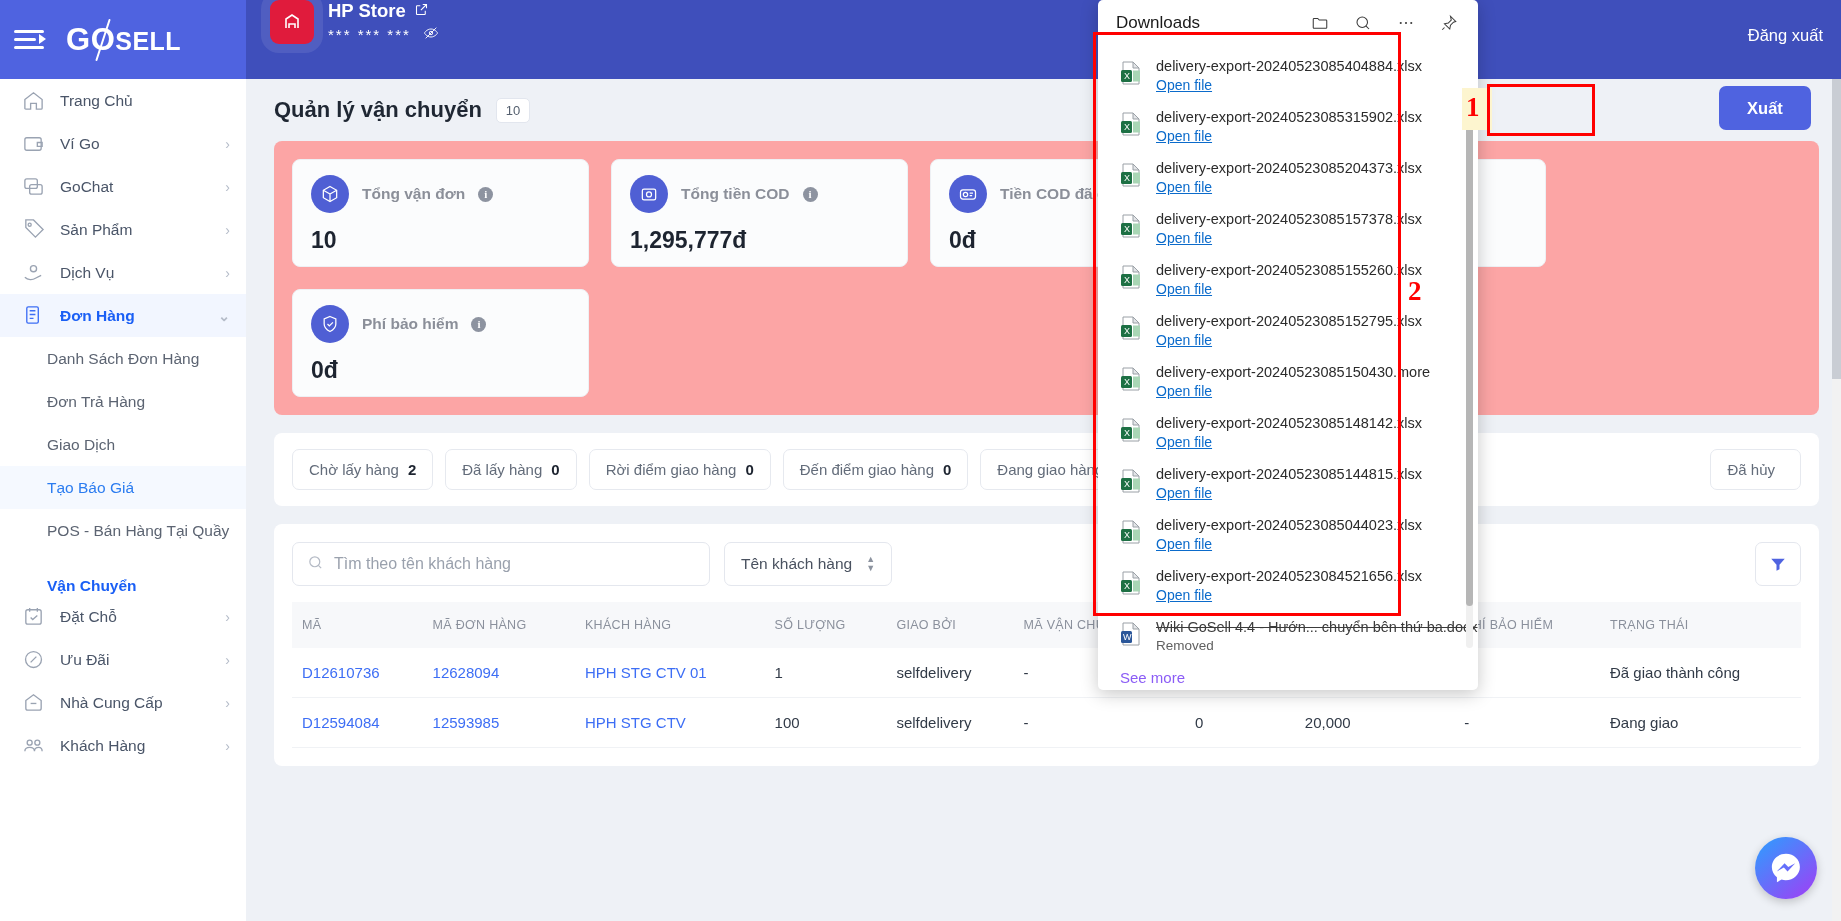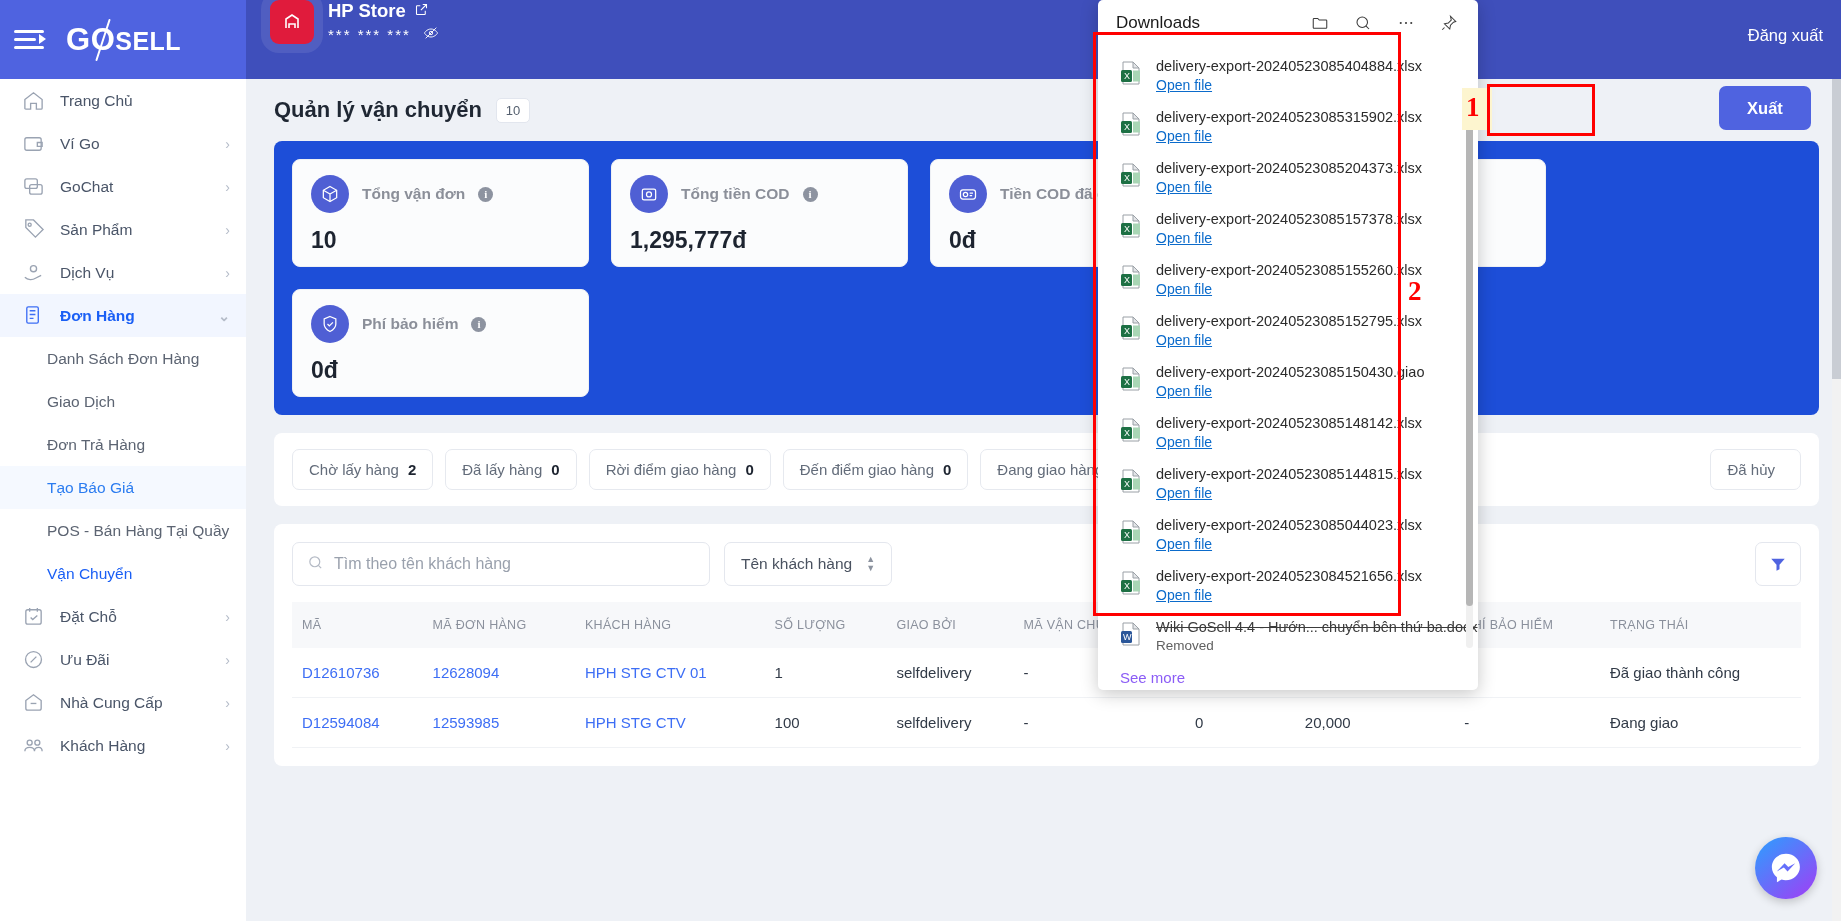--- a/index.html
+++ b/index.html
@@ -47,21 +47,21 @@
   .sb-item .ico svg { width: 23px; height: 23px; stroke: #9aa3b2; fill: none; stroke-width: 1.4; }
   .sb-item .lbl { flex: 1; }
   .sb-item .chev { color: #b5bcc9; font-size: 14px; }
   .sb-item.active { background: #f2f6ff; color: #1a5ff5; font-weight: 700; }
   .sb-item.active .ico svg { stroke: #3d6ef5; }
   .sb-sub {
     display:flex; align-items:center; height: 43px; padding-left: 47px;
     font-size: 15.5px; color: #5c6472; cursor: pointer;
   }
   .sb-sub.hl { background: #f5f9ff; color: #2b7cf0; }
-  .sb-sub.cur { color: #1a5ff5; font-weight: 400; }
+  .sb-sub.cur { color: #1a5ff5; font-weight: 700; align-items: flex-end; }
 
   
   .topbar {
     position: absolute; left: 246px; top: 0; width: 1595px; height: 79px;
     background: #3f4fbb; display: flex; align-items: flex-start; z-index: 3;
   }
   .store-box { display: flex; align-items: center; gap: 14px; margin-left: 24px; }
   .store-logo {
     width: 44px; height: 44px; border-radius: 9px; background: #e01b3c;
     display:flex;align-items:center;justify-content:center;
@@ -83,21 +83,21 @@
     background: #eef1f6; overflow: hidden;
   }
   .page-head { display: flex; align-items: center; gap: 14px; padding: 18px 16px 0 28px; }
   .page-title { font-size: 22px; font-weight: 700; color: #1f2733; }
   .page-count {
     background: #fff; border: 1px solid #e2e6ee; border-radius: 5px;
     font-size: 13px; color: #55606f; padding: 4px 9px;
   }
 
   .card-panel {
-    margin: 18px 22px 0 28px; background: #1d4ed8; border-radius: 8px;
+    margin: 18px 22px 0 28px; background: #fca5a5; border-radius: 8px;
     padding: 18px; display: flex; flex-wrap: wrap; gap: 22px;
   }
   .stat {
     width: 297px; height: 108px; border: 1px solid #eef0f4; border-radius: 8px;
     background: #fbfcfd; padding: 15px 18px;
   }
   .stat-top { display: flex; align-items: center; gap: 13px; }
   .stat-circle {
     width: 38px; height: 38px; border-radius: 50%; background: #4f5fd4;
     display:flex;align-items:center;justify-content:center; flex:0 0 38px;
@@ -289,24 +289,24 @@
             </svg>
           </span>
         <span class="lbl">Đơn Hàng</span>
         <span class="chev">⌄</span>
       </div>
 
       <div class="sb-sub">
           <span>Danh Sách Đơn Hàng</span>
         </div>
       <div class="sb-sub">
+          <span>Đơn Trả Hàng</span>
+        </div>
+      <div class="sb-sub">
           <span>Giao Dịch</span>
-        </div>
-      <div class="sb-sub">
-          <span>Đơn Trả Hàng</span>
         </div>
       <div class="sb-sub hl">
           <span>Tạo Báo Giá</span>
         </div>
       <div class="sb-sub">
           <span>POS - Bán Hàng Tại Quầy</span>
         </div>
       <div class="sb-sub cur">
           <span>Vận Chuyển</span>
         </div>
@@ -674,21 +674,21 @@
       </div>
 
       <div class="dl-item">
         <span class="xls-ico"><svg viewBox="0 0 22 24">
               <path d="M3 1h10l6 6v16H3z" fill="#fff" stroke="#9aa0a6" stroke-width="1"></path>
               <path d="M13 1l6 6h-6z" fill="#e3e5e8" stroke="#9aa0a6" stroke-width="1"></path>
               <rect x="1" y="9" width="11" height="12" rx="1.5" fill="#1d7044"></rect>
               <text x="4" y="18.4" font-size="9" fill="#fff" font-family="Liberation Sans">X</text>
               <rect x="13" y="9.5" width="7" height="11" fill="#a9d6b5"></rect>
             </svg></span>
-        <span class="dl-texts"><span class="dl-name">delivery-export-20240523085150430.giao</span><br><a class="dl-open">Open file</a></span>
+        <span class="dl-texts"><span class="dl-name">delivery-export-20240523085150430.more</span><br><a class="dl-open">Open file</a></span>
       </div>
 
       <div class="dl-item">
         <span class="xls-ico"><svg viewBox="0 0 22 24">
               <path d="M3 1h10l6 6v16H3z" fill="#fff" stroke="#9aa0a6" stroke-width="1"></path>
               <path d="M13 1l6 6h-6z" fill="#e3e5e8" stroke="#9aa0a6" stroke-width="1"></path>
               <rect x="1" y="9" width="11" height="12" rx="1.5" fill="#1d7044"></rect>
               <text x="4" y="18.4" font-size="9" fill="#fff" font-family="Liberation Sans">X</text>
               <rect x="13" y="9.5" width="7" height="11" fill="#a9d6b5"></rect>
             </svg></span>

